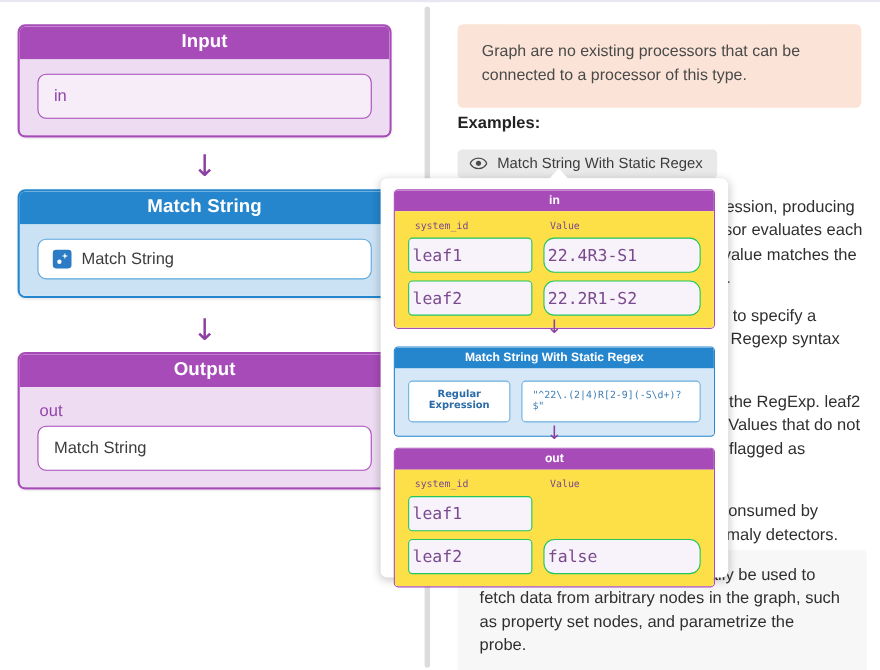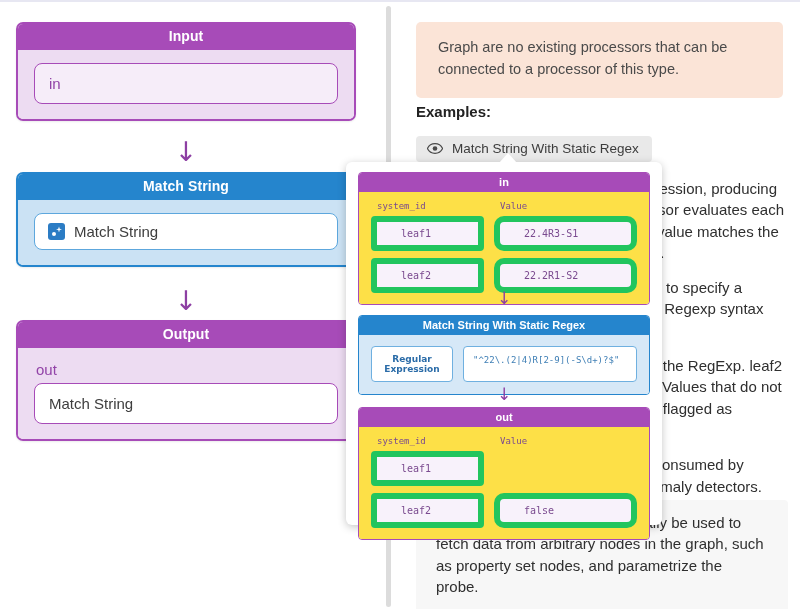--- a/index.html
+++ b/index.html
@@ -28,21 +28,21 @@
 
   .node {
     position: absolute;
     border-radius: 7px;
     overflow: hidden;
   }
   .node-head {
     text-align: center;
     color: #ffffff;
     font-weight: bold;
-    font-size: 14px;
+    font-size: 17px;
     letter-spacing: .1px;
     padding: 5px 0 6px;
     line-height: 1.1;
   }
   .node-body { padding: 13px 16px 15px; }
 
   .node.purple { border: 2px solid #a74bb8; box-shadow: 0 1px 2px rgba(0,0,0,.08); }
   .node.purple .node-head { background: #a74bb8; }
   .node.purple .node-body { background: #eddcf2; }
 
@@ -233,41 +233,41 @@
     display: flex;
     font-family: "DejaVu Sans Mono", monospace;
     font-size: 9px;
     color: #7a4a8f;
     padding: 0 4px 5px 6px;
   }
   .ptable-head span:first-child { width: 123px; flex: 0 0 auto; }
   .prow { display: flex; gap: 10px; margin-bottom: 7px; }
   .pcell {
     background: #f8f2fb;
-    border: 6px solid #22c55e;
+    border: 1px solid #22c55e;
     border-radius: 4px;
     font-family: "DejaVu Sans Mono", monospace;
-    font-size: 10px;
+    font-size: 15px;
     color: #7a4a8f;
-    padding: 6px 24px;
+    padding: 6px 3px;
   }
   .pcell.k { width: 113px; flex: 0 0 auto; }
   .pcell.v { flex: 1 1 auto; border-radius: 10px; }
 
   .prow.blue { gap: 10px; margin: 0; }
   .pcell.bk {
     background: #ffffff;
     border: 1px solid #6fb0e0;
     border-radius: 4px;
     color: #2b6ca8;
     font-family: "DejaVu Sans", sans-serif;
     font-weight: bold;
     font-size: 9px;
     padding: 7px 9px;
-    width: 82px;
+    width: 93px;
     flex: 0 0 auto;
     text-align: center;
   }
   .pcell.bv {
     background: #ffffff;
     border: 1px solid #6fb0e0;
     border-radius: 4px;
     color: #3f7fb5;
     font-family: "DejaVu Sans Mono", monospace;
     font-size: 9px;

